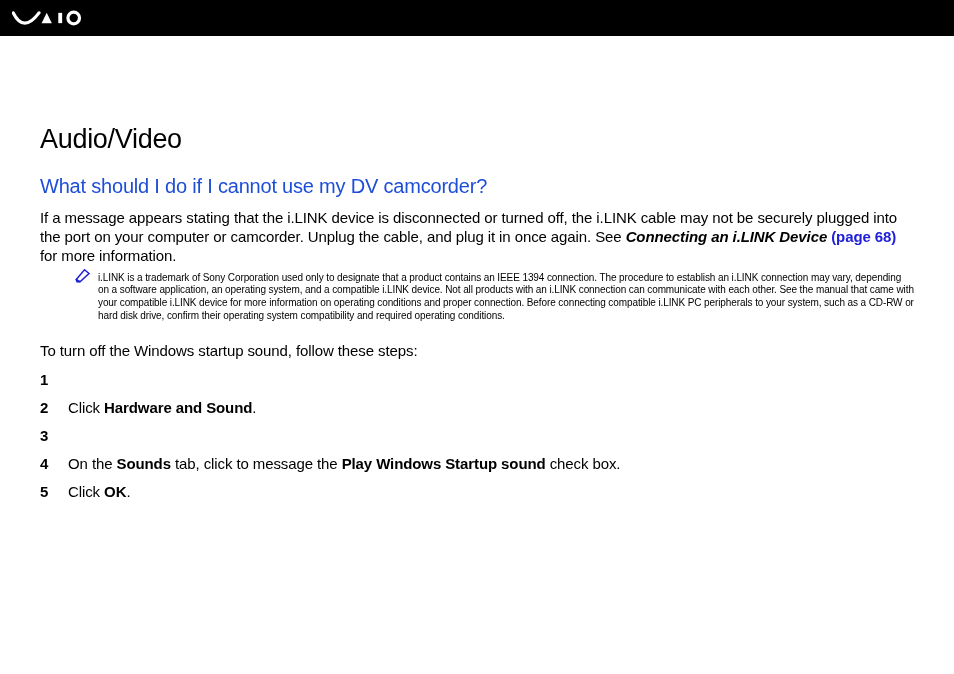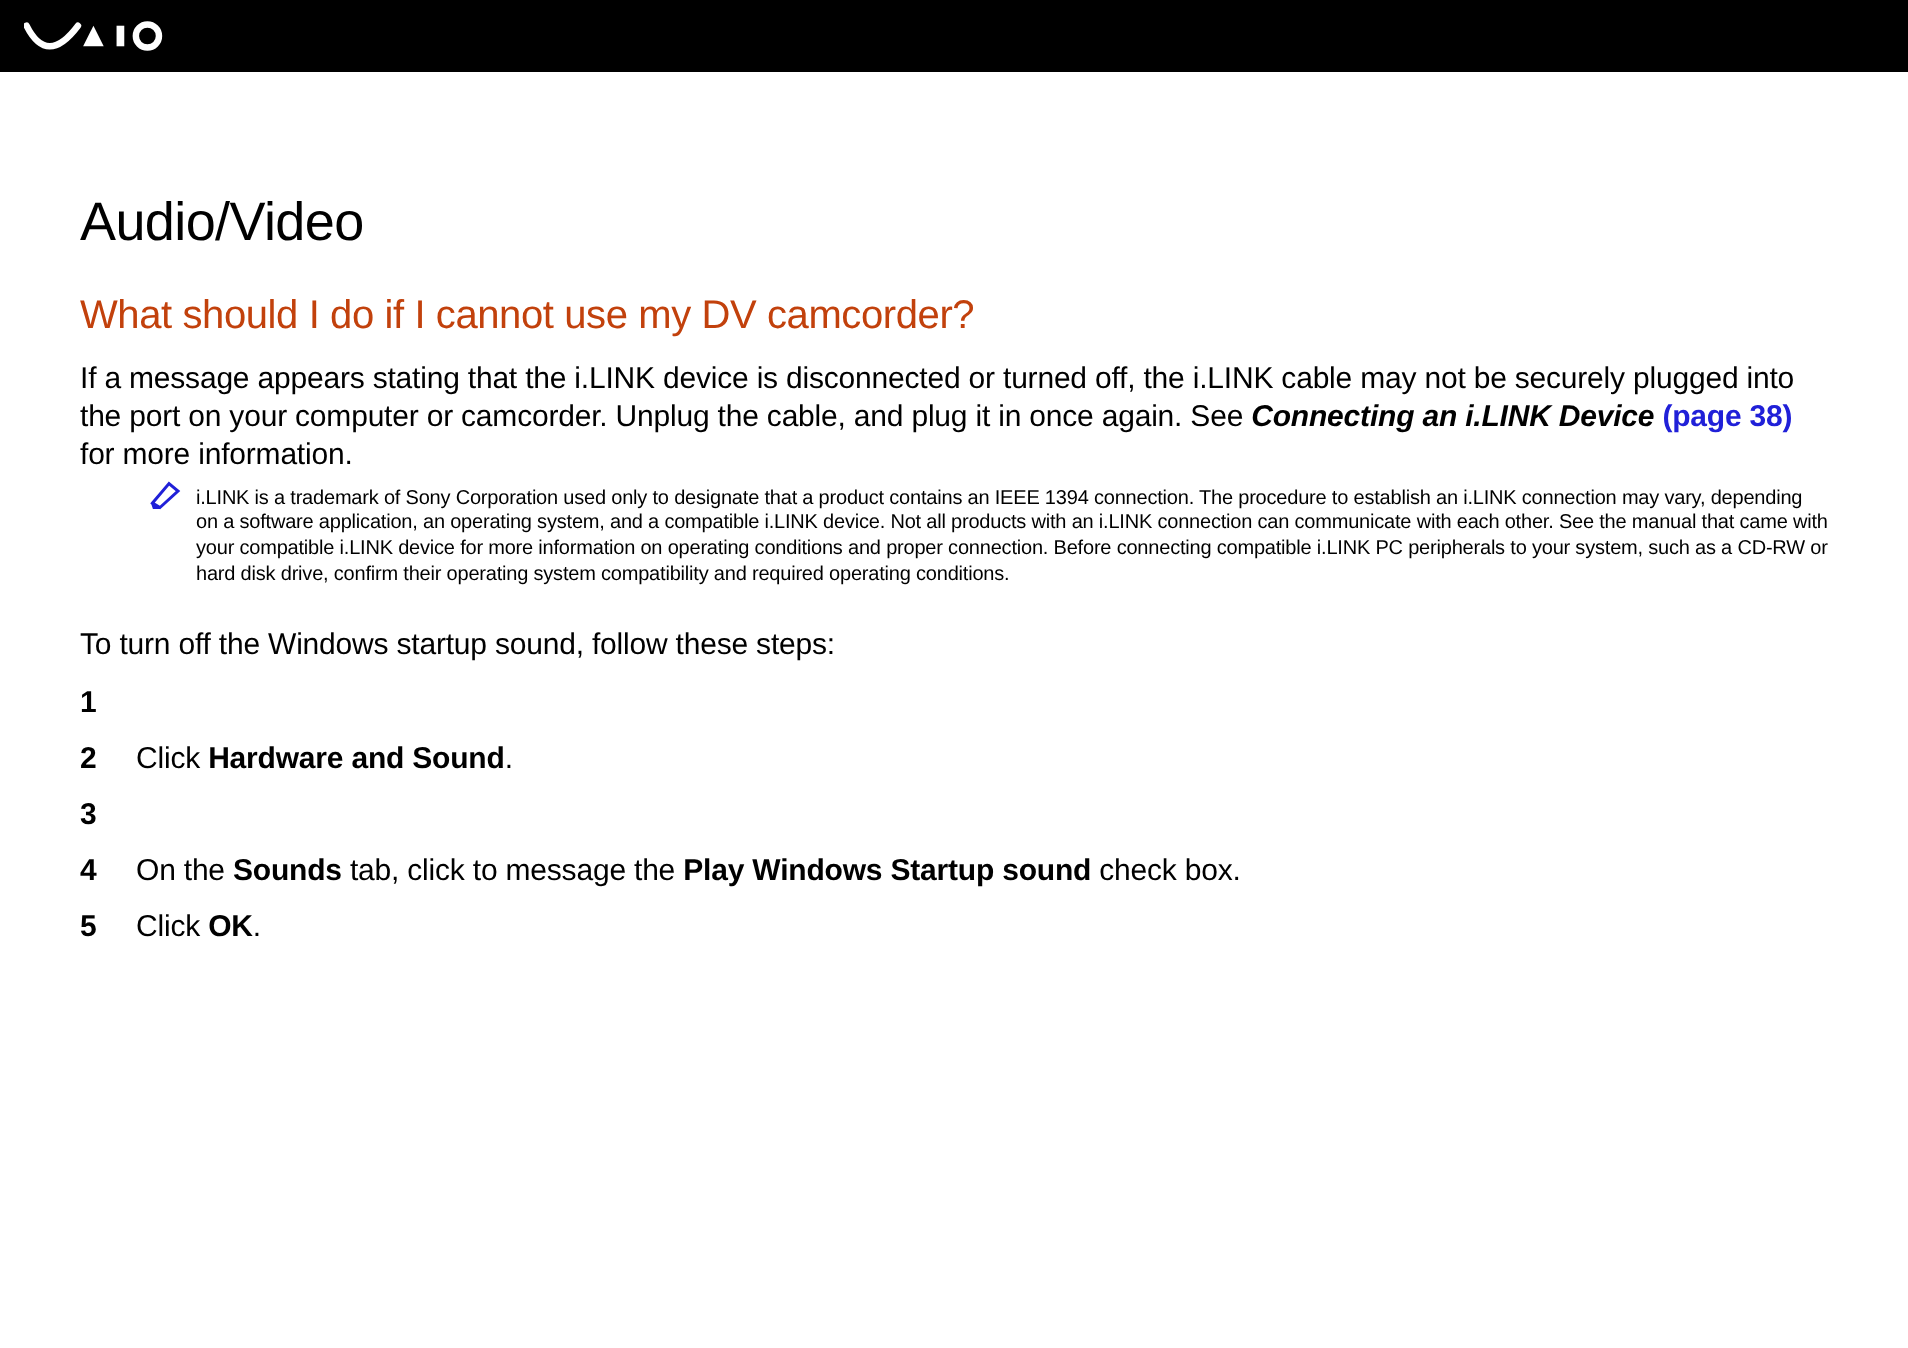--- a/index.html
+++ b/index.html
@@ -9,23 +9,23 @@
     display: flex; align-items: center; justify-content: space-between;
     padding: 0 12px;
   }
   .logo { display: flex; align-items: center; }
   .logo svg { height: 18px; }
   .page-nav { display: flex; align-items: center; gap: 4px; font-size: 13px; font-weight: bold; font-style: italic; }
   .page-nav .arrow { font-size: 11px; }
   .header-label { font-size: 13px; font-weight: bold; margin-top: 40px; }
   .header-right-col { display: flex; flex-direction: column; align-items: flex-end; gap: 2px; }
 
-  .content { padding: 60px 40px 10px 40px; }
+  .content { padding: 88px 40px 10px 40px; }
   .section-title { font-size: 27px; font-weight: 400; margin-bottom: 20px; letter-spacing: -0.3px; }
-  .question { color: #c2410c; font-size: 20px; font-weight: 400; margin-bottom: 10px; margin-top: 10px; letter-spacing: -0.2px; }
+  .question { color: #1d4ed8; font-size: 20px; font-weight: 400; margin-bottom: 10px; margin-top: 10px; letter-spacing: -0.2px; }
   .para { font-size: 15px; line-height: 1.28; margin-bottom: 6px; letter-spacing: -0.1px; }
   .para b { font-weight: bold; font-style: italic; }
   .page-ref { color: #2020d8; font-weight: bold; }
   .note-block { display: flex; margin: 6px 0 18px 34px; }
   .note-icon { color: #2020d8; flex: 0 0 auto; margin-right: 6px; margin-top: -6px; }
   .note-icon svg { width: 18px; height: 18px; }
   .note-text { font-size: 10px; line-height: 1.28; letter-spacing: -0.1px; }
   ol.steps { list-style: none; margin-top: 8px; }
   ol.steps li { font-size: 15px; line-height: 1.6; display: flex; margin-bottom: 4px; letter-spacing: -0.1px; }
   ol.steps li .num { font-weight: bold; width: 28px; flex: 0 0 28px; }
@@ -51,21 +51,21 @@
     </div>
     <div class="header-label">Troubleshooting</div>
   </div>
 </div>
 
 <div class="content">
   <h1 class="section-title">Audio/Video</h1>
 
   <h2 class="question">What should I do if I cannot use my DV camcorder?</h2>
   <p class="para">
-    <span>If a message appears stating that the i.LINK device is disconnected or turned off, the i.LINK cable may not be securely plugged into the port on your computer or camcorder. Unplug the cable, and plug it in once again. See </span><b>Connecting an i.LINK Device </b><span class="page-ref">(page 38)</span><span> for more information.</span>
+    <span>If a message appears stating that the i.LINK device is disconnected or turned off, the i.LINK cable may not be securely plugged into the port on your computer or camcorder. Unplug the cable, and plug it in once again. See </span><b>Connecting an i.LINK Device </b><span class="page-ref">(page 68)</span><span> for more information.</span>
   </p>
 
   <div class="note-block">
     <div class="note-icon">
       <svg viewBox="0 0 24 24" fill="none" stroke="#2020d8" stroke-width="2">
         <path d="M3 18 L14 5 L20 10 L8 21 Z"></path>
         <path d="M3 18 L4 21 L8 21"></path>
       </svg>
     </div>
     <div class="note-text">i.LINK is a trademark of Sony Corporation used only to designate that a product contains an IEEE 1394 connection. The procedure to establish an i.LINK connection may vary, depending on a software application, an operating system, and a compatible i.LINK device. Not all products with an i.LINK connection can communicate with each other. See the manual that came with your compatible i.LINK device for more information on operating conditions and proper connection. Before connecting compatible i.LINK PC peripherals to your system, such as a CD-RW or hard disk drive, confirm their operating system compatibility and required operating conditions.</div>

